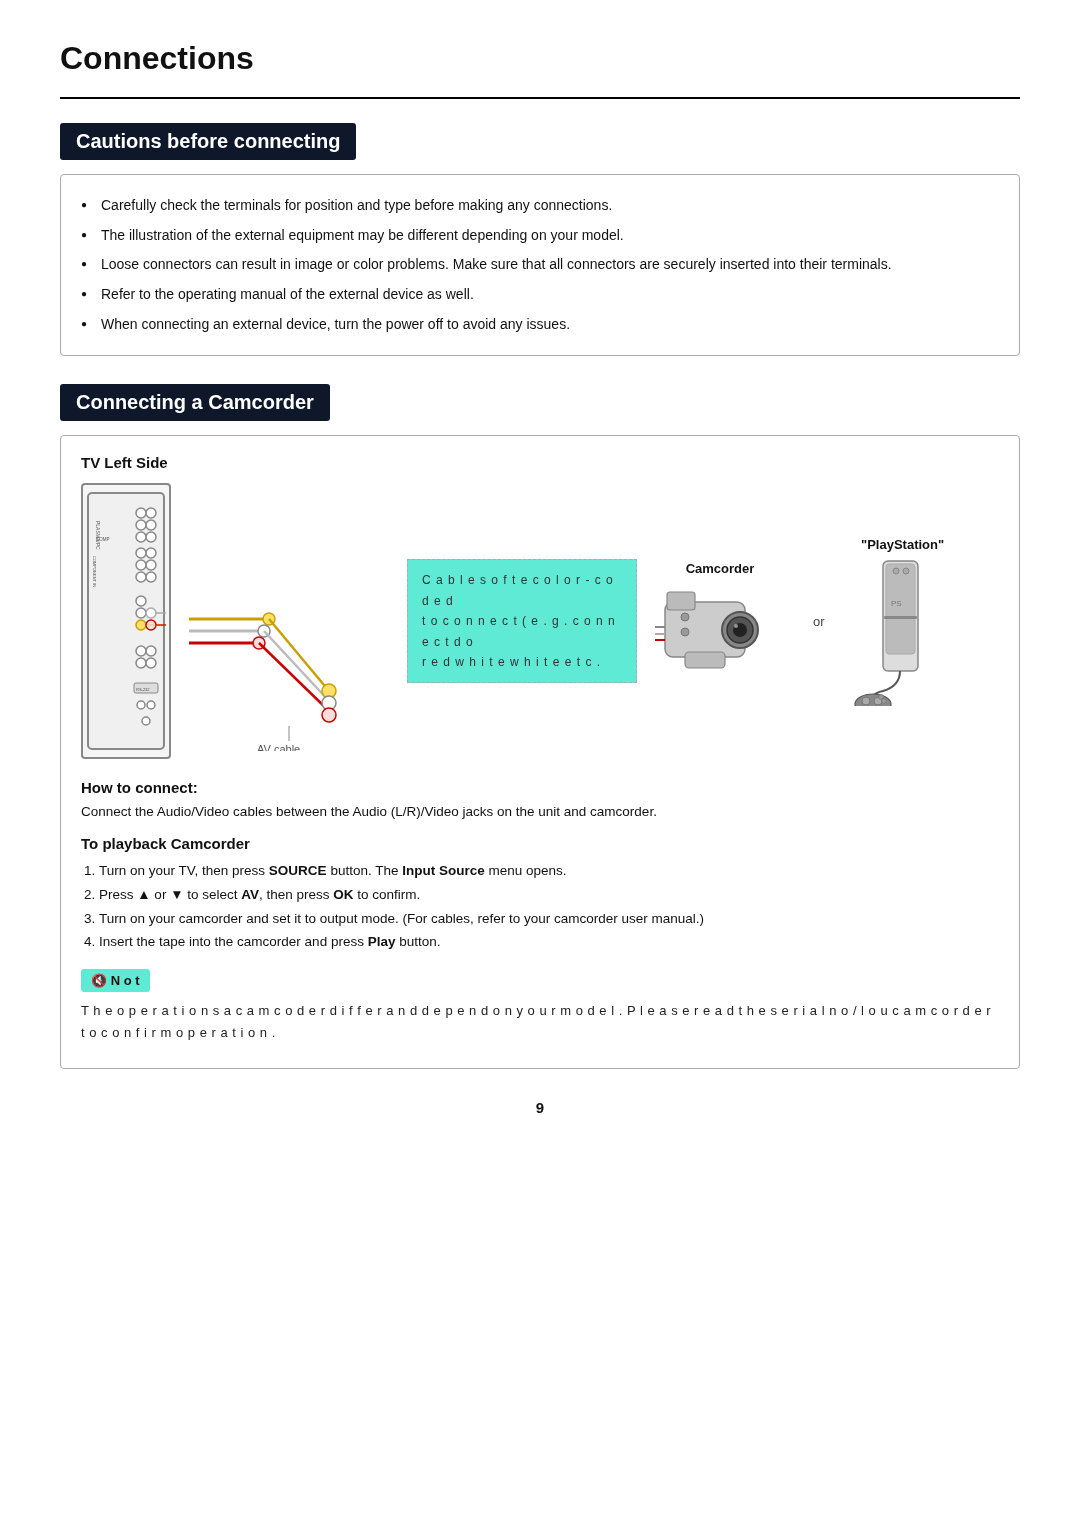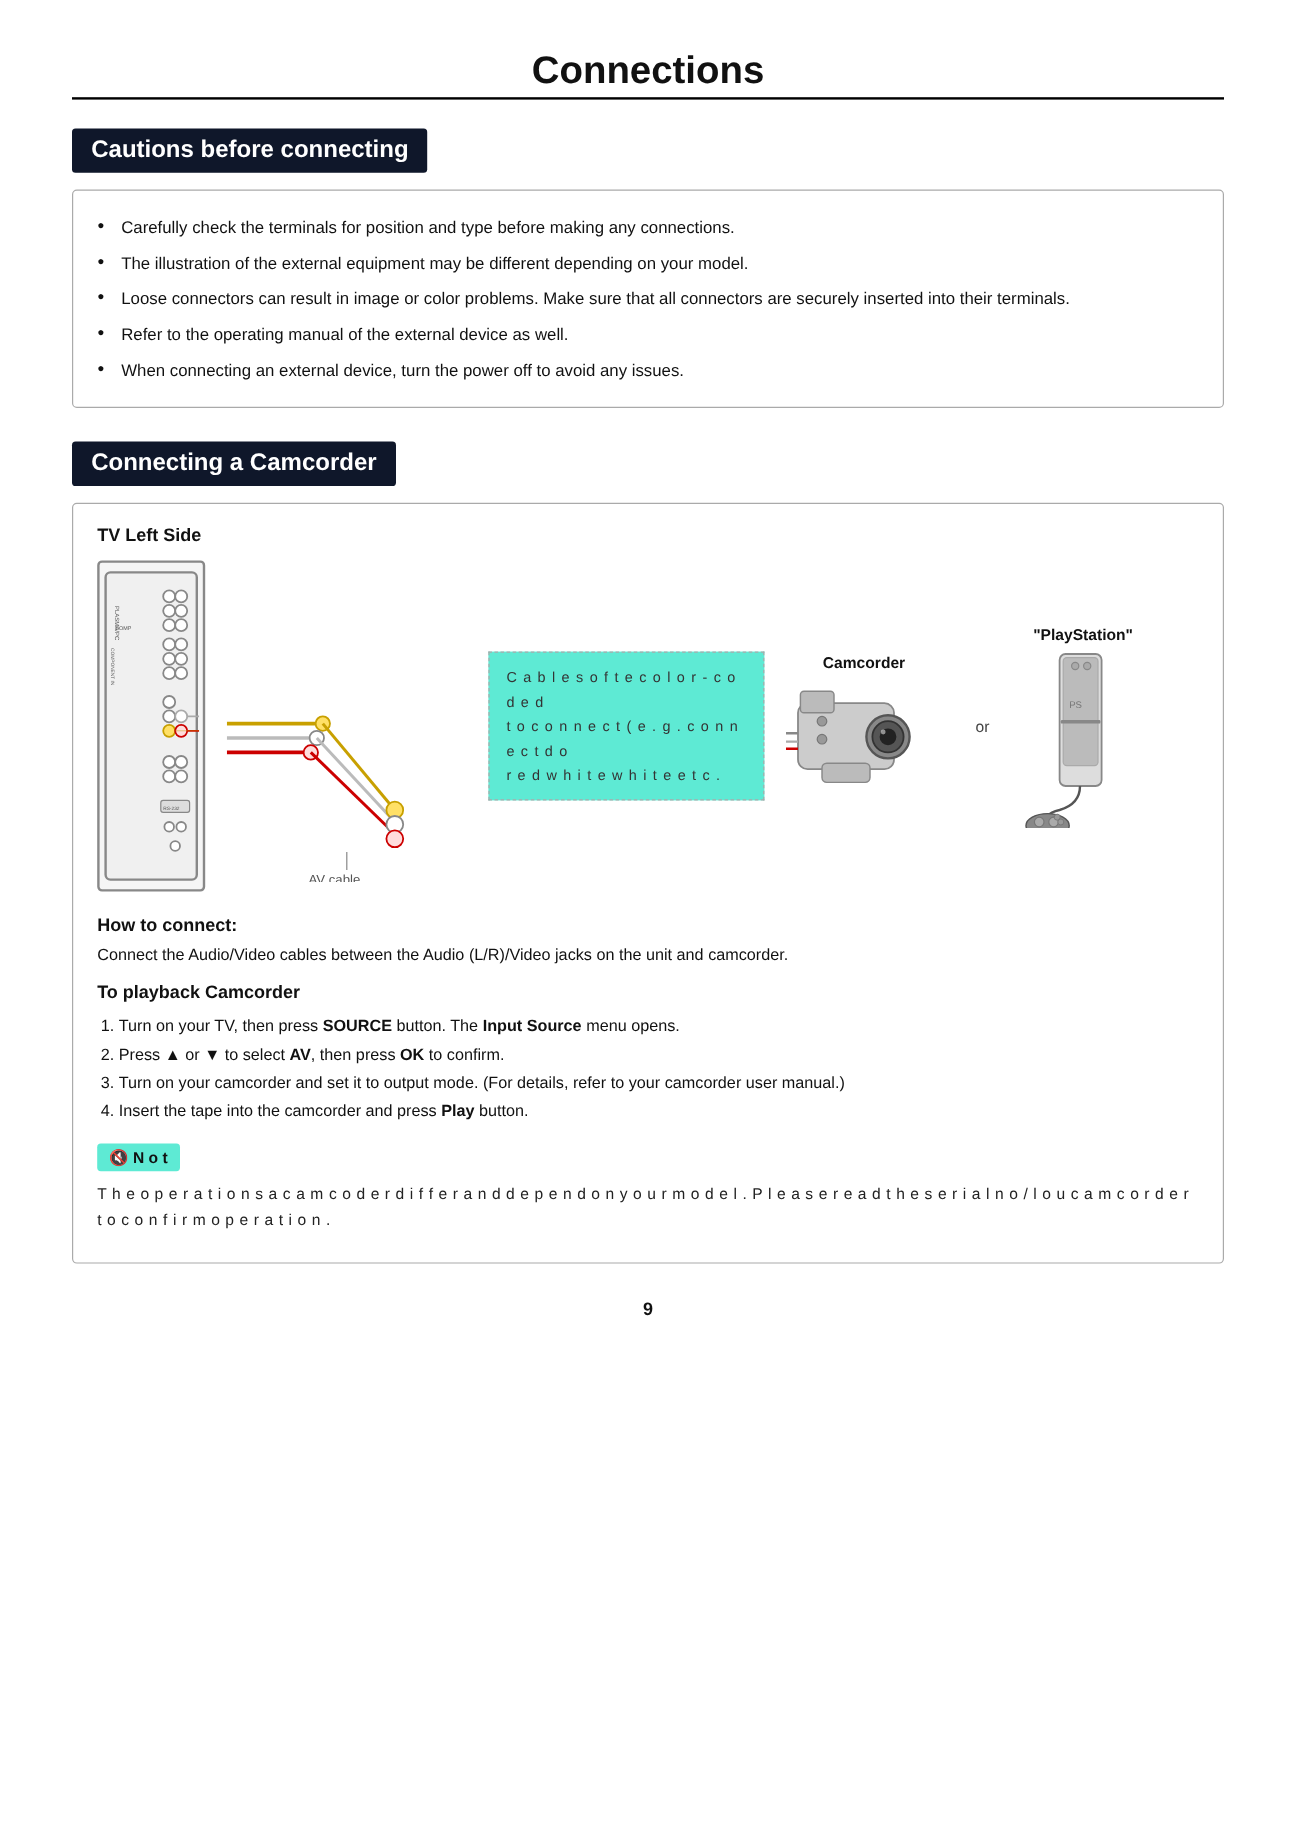--- a/index.html
+++ b/index.html
@@ -9,23 +9,22 @@
       font-size: 14px;
       color: #111;
       width: 1080px;
       min-height: 1527px;
       padding: 40px 60px 60px 60px;
     }
     .page-title {
       font-size: 32px;
       font-weight: bold;
       border-bottom: 2px solid #000;
-      padding-bottom: 4px;
+      padding-bottom: 20px;
       margin-bottom: 24px;
-      text-align: center;
     }
     .section-heading {
       background: #0f172a;
       color: #fff;
       font-size: 20px;
       font-weight: bold;
       padding: 7px 16px;
       display: inline-block;
       margin-bottom: 14px;
       border-radius: 3px;
@@ -336,21 +335,21 @@
     <h3>How to connect:</h3>
     <p>Connect the Audio/Video cables between the Audio (L/R)/Video jacks on the unit and camcorder.</p>
   </div>
 
   
   <div class="to-playback">
     <h3>To playback Camcorder</h3>
     <ol>
       <li>Turn on your TV, then press <b>SOURCE</b> button. The <b>Input Source</b> menu opens.</li>
       <li>Press ▲ or ▼ to select <b>AV</b>, then press <b>OK</b> to confirm.</li>
-      <li>Turn on your camcorder and set it to output mode. (For details, refer to your camcorder user manual.)</li>
+      <li>Turn on your camcorder and set it to output mode. (For cables, refer to your camcorder user manual.)</li>
       <li>Insert the tape into the camcorder and press <b>Play</b> button.</li>
     </ol>
   </div>
 
   
   <div class="note-box">
     <span>🔇</span>
     <span>N o t</span>
   </div>
   <div class="note-text">

